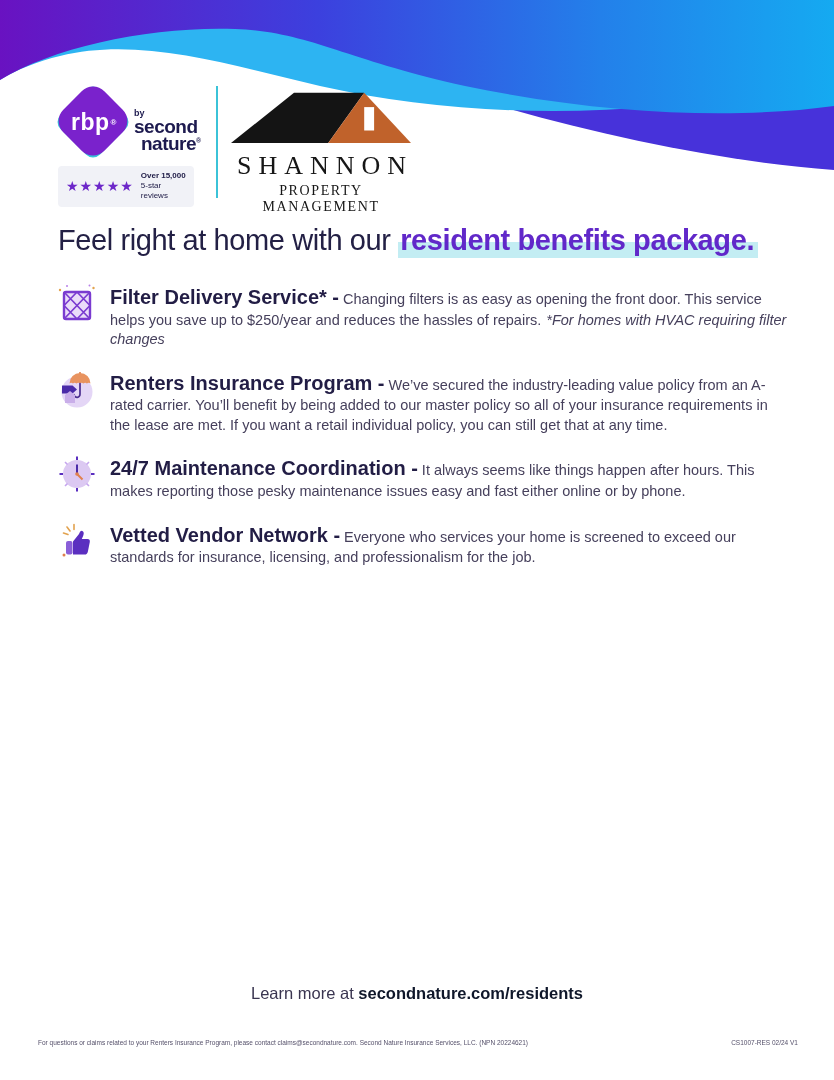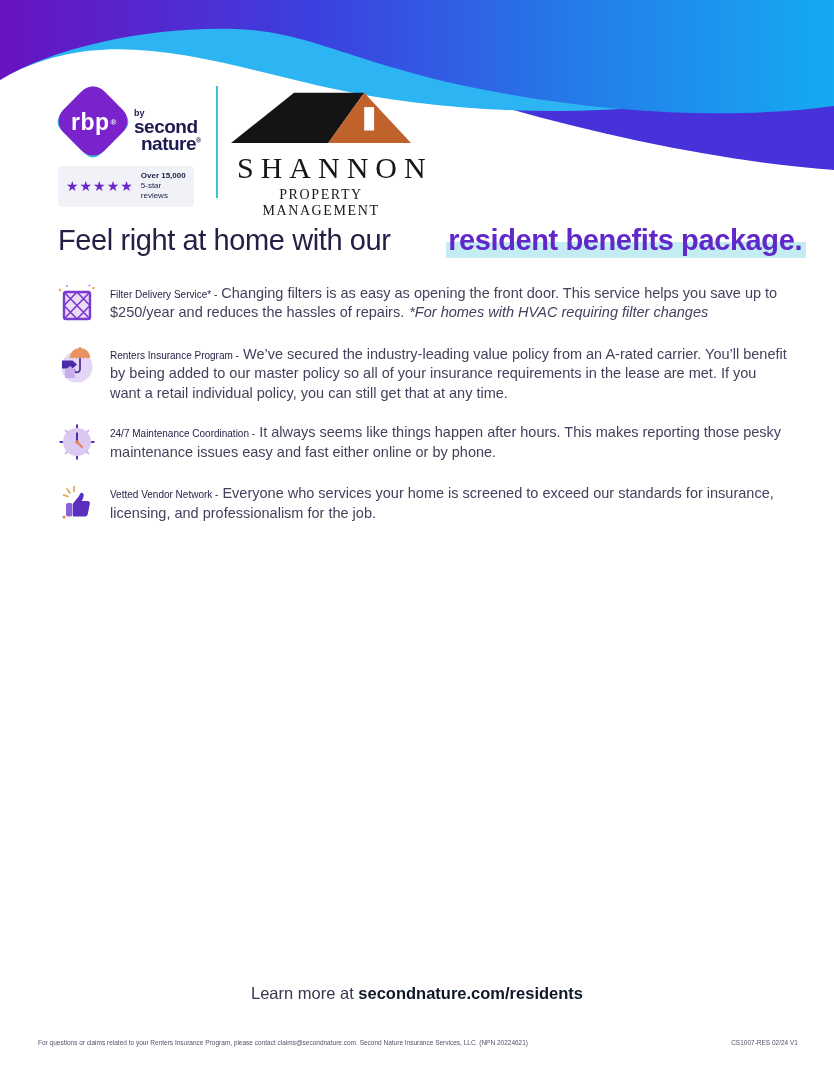--- a/index.html
+++ b/index.html
@@ -26,31 +26,31 @@
   .bysn .sn{ font-size:19px; font-weight:bold; line-height:0.92; letter-spacing:-0.5px; }
   .bysn .sn .l2{ padding-left:7px; }
   .bysn sup{ font-size:7px; }
   .review-badge{ margin-top:8px; width:136px; background:#f1f2f7; border-radius:4px; padding:5px 8px 6px 8px; display:flex; align-items:center; gap:7px; }
   .stars{ color:#6d28c9; font-size:14px; letter-spacing:1px; white-space:nowrap; }
   .review-text{ font-size:8px; color:#23204a; line-height:1.25; }
   .review-text .r1{ font-weight:bold; }
   .divider{ position:absolute; top:86px; left:216px; width:2px; height:112px; background:#3bc3d8; }
   .shannon{ position:absolute; top:88px; left:230px; width:182px; text-align:center; font-family:"Liberation Serif", serif; color:#161616; }
   .shannon-roof{ display:block; margin:0 auto; }
-  .shannon-name{ font-size:30px; letter-spacing:7px; margin-top:5px; padding-left:7px; }
+  .shannon-name{ font-size:26px; letter-spacing:7px; margin-top:5px; padding-left:7px; }
   .shannon-sub{ font-size:14px; letter-spacing:1.6px; margin-top:2px; }
   
   .heading{ position:absolute; top:224px; left:58px; width:724px; font-size:29px; letter-spacing:-0.4px; color:#232045; font-weight:500; white-space:nowrap; }
-  .heading .hl{ font-weight:bold; color:#6128c9; background:linear-gradient(to bottom, transparent 52%, #c3edf3 52%); padding:0 4px 2px 2px;margin-left:48px; }
+  .heading .hl{ font-weight:bold; color:#6128c9; background:linear-gradient(to bottom, transparent 52%, #c3edf3 52%); padding:0 4px 2px 2px; }
   
   .benefits{ position:absolute; top:283px; left:57px; width:730px; }
   .benefit{ display:flex; gap:13px; margin-bottom:19px; min-height:42px; }
   .b-icon{ flex:0 0 40px; width:40px; height:40px; }
   .b-text{ font-size:14.5px; line-height:1.34; color:#46405c; padding-top:1px; }
-  .b-title{ font-weight:normal; color:#221d45; font-size:10px; }
+  .b-title{ font-weight:bold; color:#221d45; font-size:20px; }
   .b-note{ font-style:italic; margin-left:5px; }
   
   .learn-more{ position:absolute; top:984px; left:0; width:100%; text-align:center; font-size:16.5px; color:#3a3550; }
   .learn-more .link{ font-weight:bold; color:#0f172a; text-decoration:none; }
   .legal-row{ position:absolute; top:1039px; left:38px; width:760px; display:flex; justify-content:space-between; align-items:flex-start; font-size:6.5px; color:#55506a; }
   .legal-left{ max-width:600px; }
   .legal-right{ white-space:nowrap; }
 </style>
 </head>
 <body>

